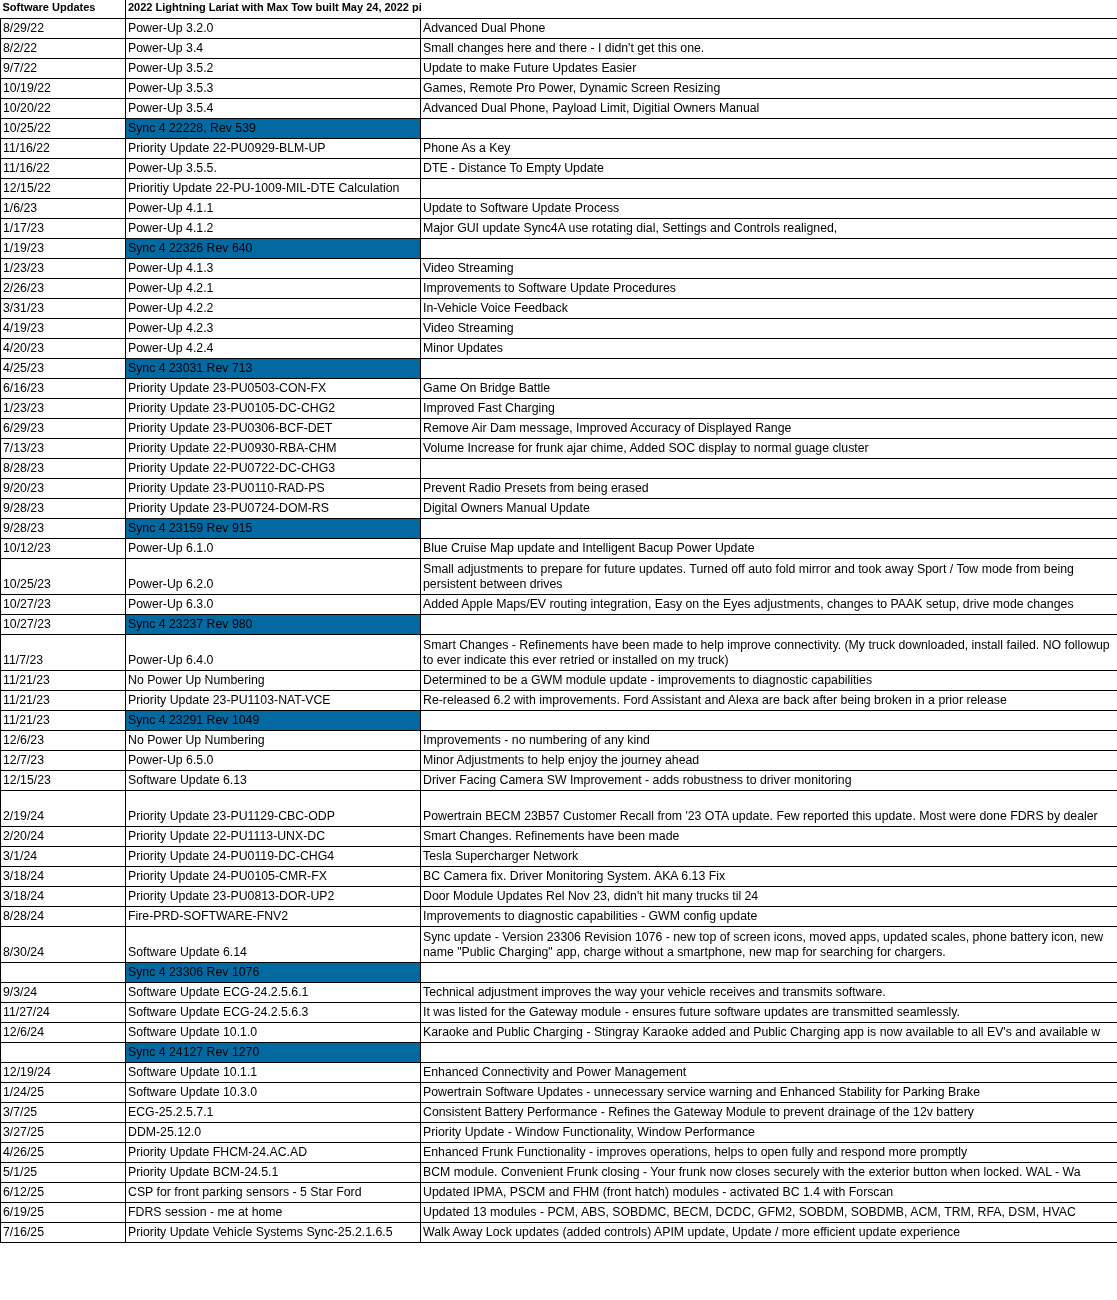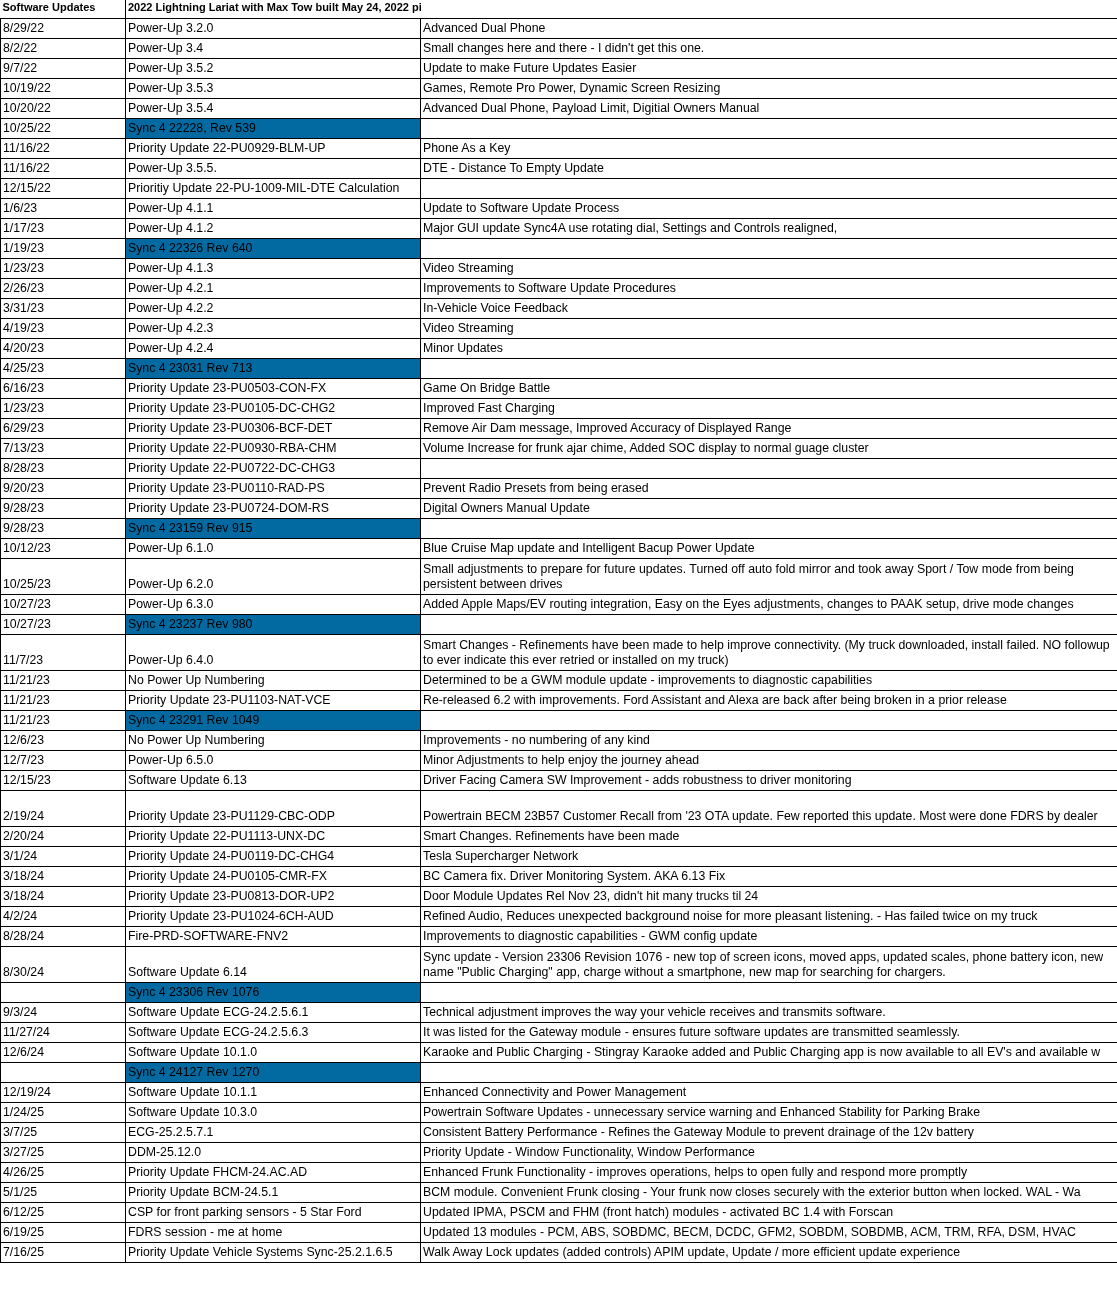--- a/index.html
+++ b/index.html
@@ -389,27 +389,20 @@
         </td>
       </tr>
       <tr class="norm">
         <td class="date">3/18/24</td>
         <td class="ver">Priority Update 23-PU0813-DOR-UP2</td>
         <td class="notes">
           <span class="clip">Door Module Updates        Rel Nov 23, didn't hit many trucks til 24</span>
         </td>
       </tr>
       <tr class="norm">
-        <td class="date">4/2/24</td>
-        <td class="ver">Priority Update 23-PU1024-6CH-AUD</td>
-        <td class="notes">
-          <span class="clip">Refined Audio, Reduces unexpected background noise for more pleasant listening.   - Has failed twice on my truck</span>
-        </td>
-      </tr>
-      <tr class="norm">
         <td class="date">8/28/24</td>
         <td class="ver">Fire-PRD-SOFTWARE-FNV2</td>
         <td class="notes">
           <span class="clip">Improvements to diagnostic capabilities - GWM config update</span>
         </td>
       </tr>
       <tr class="tall">
         <td class="date">8/30/24</td>
         <td class="ver">Software Update 6.14</td>
         <td class="notes">

